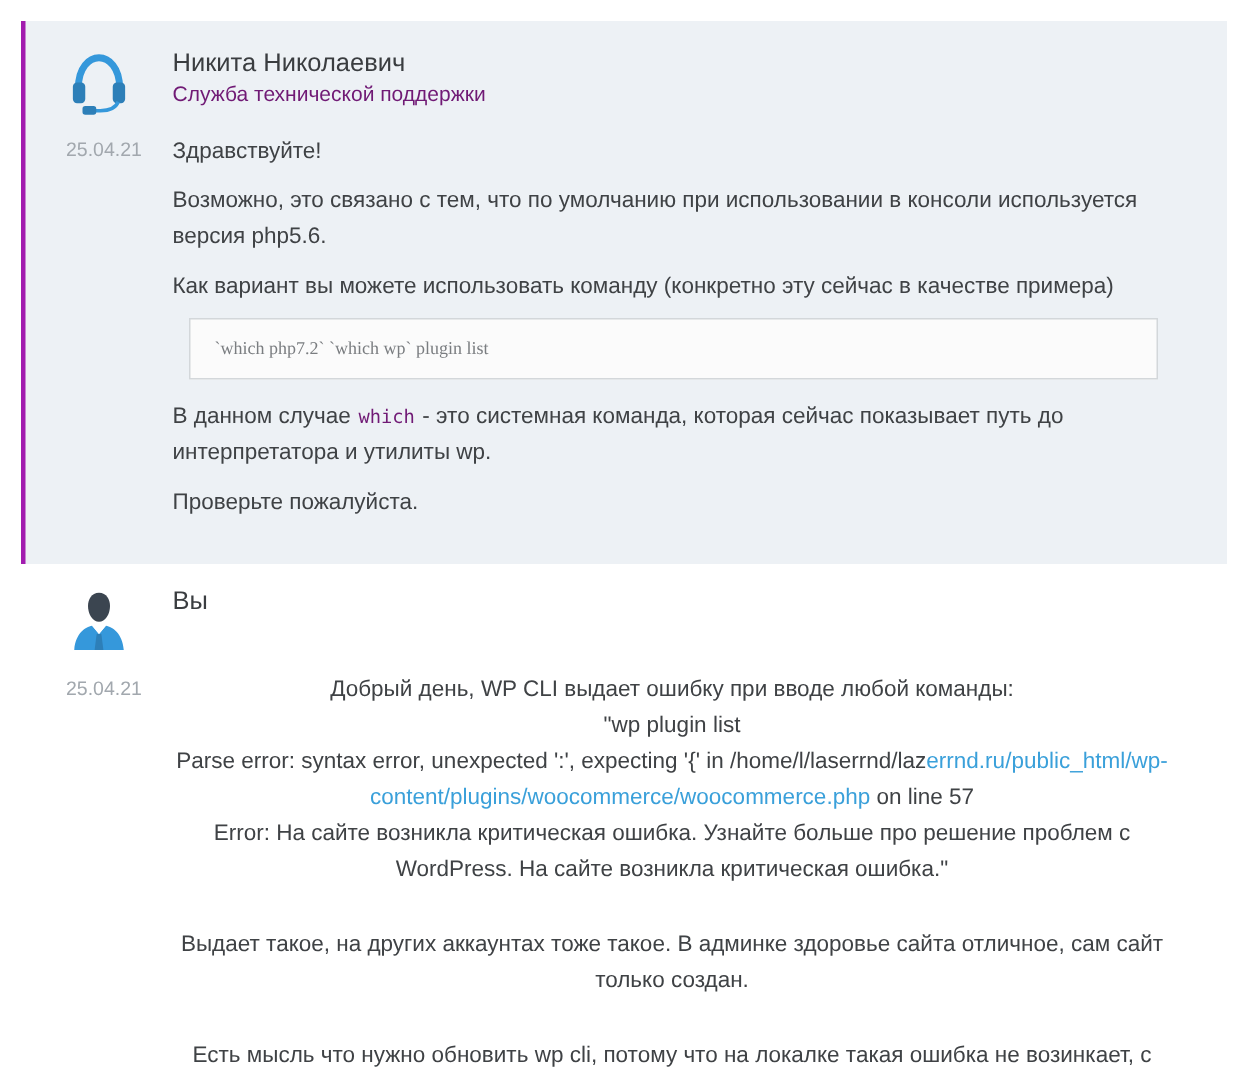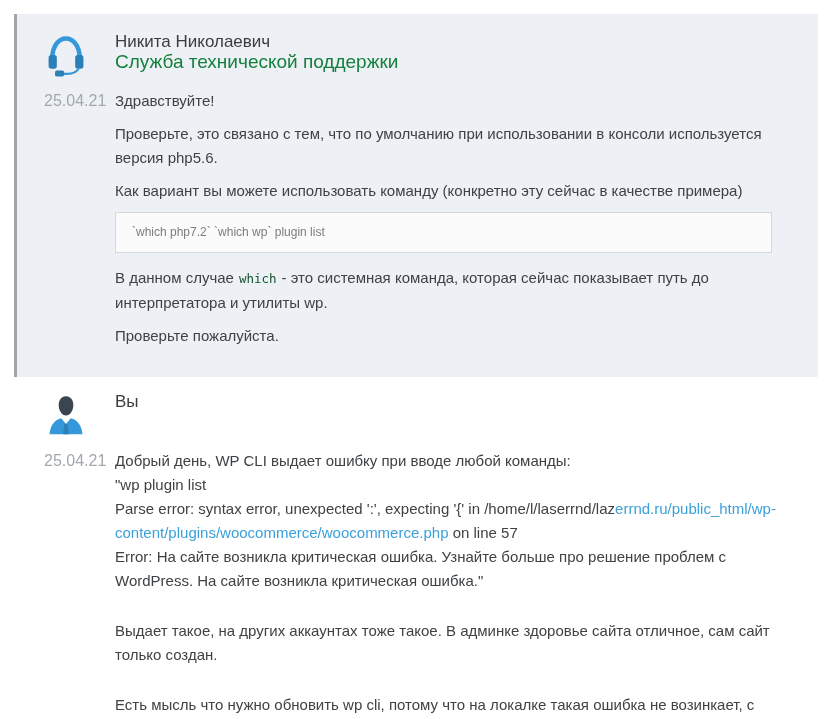--- a/index.html
+++ b/index.html
@@ -10,62 +10,62 @@
     font-family: "Liberation Sans", sans-serif;
     color: #3f4245;
   }
   .thread { padding-top: 14px; }
 
   
   .message { margin-right: 10px; }
   .msg-support {
     margin-left: 14px;
     background: #edf1f5;
-    border-left: 3px solid #a3a3a3;
+    border-left: 3px solid #a21caf;
     padding: 17px 16px 26px 0;
   }
   .msg-user {
     margin-left: 17px;
     padding: 14px 0 20px 0;
   }
 
   
   .row { display: grid; grid-template-columns: 98px 1fr; }
   .gutter { padding-left: 27px; }
   .header-row { margin-bottom: 10px; }
 
   .avatar { display: block; width: 44px; height: 48px; }
   .avatar svg { width: 44px; height: 48px; display: block; }
 
   .author-name { font-size: 17px; line-height: 22px; color: #3a3d40; }
-  .author-role { font-size: 19px; line-height: 18px; color: #15803d; }
-  .date { font-size: 16px; color: #a2a8ae; padding-top: 3px; }
+  .author-role { font-size: 14px; line-height: 18px; color: #701a75; }
+  .date { font-size: 13px; color: #a2a8ae; padding-top: 3px; }
 
   .body { padding-right: 37px; font-size: 15px; line-height: 24px; }
   .msg-support .body { padding-right: 30px; }
   .body p { margin: 0 0 9px 0; }
   .body p:last-child { margin-bottom: 3px; }
-  .msg-user .body p { margin-bottom: 26px; }
+  .msg-user .body p { margin-bottom: 26px; text-align: center; }
   .msg-user .body p:last-child { margin-bottom: 0; }
 
   pre.codeblock {
-    margin: 4px 0 13px 0;
+    margin: 4px 0 13px 11px;
     background: #fbfbfb;
     border: 1px solid #d3d7da;
     padding: 12px 16px;
-    font-family: Liberation Sans, sans-serif;
+    font-family: Liberation Serif, serif;
     font-size: 12px;
     line-height: 15px;
     color: #7a7d80;
     white-space: pre;
   }
   code.inline {
     font-family: "DejaVu Sans Mono", monospace;
     font-size: 12.5px;
-    color: #14532d;
+    color: #701a75;
     margin: 0 5px;
   }
   a.file-link {
     color: #3aa0da;
     text-decoration: none;
     cursor: pointer;
   }
 </style>
 </head>
 <body>
@@ -89,21 +89,21 @@
         <div class="author-name">Никита Николаевич</div>
         <div class="author-role">Служба технической поддержки</div>
       </div>
     </div>
     <div class="row">
       <div class="gutter">
         <div class="date">25.04.21</div>
       </div>
       <div class="body">
         <p>Здравствуйте!</p>
-        <p>Проверьте, это связано с тем, что по умолчанию при использовании в консоли используется версия php5.6.</p>
+        <p>Возможно, это связано с тем, что по умолчанию при использовании в консоли используется версия php5.6.</p>
         <p>Как вариант вы можете использовать команду (конкретно эту сейчас в качестве примера)</p>
         <pre class="codeblock">`which php7.2` `which wp` plugin list</pre>
         <p><span>В данном случае</span><code class="inline">which</code><span>- это системная команда, которая сейчас показывает путь до интерпретатора и утилиты wp.</span></p>
         <p>Проверьте пожалуйста.</p>
       </div>
     </div>
   </div>
 
   <div class="message msg-user">
     <div class="row header-row">

